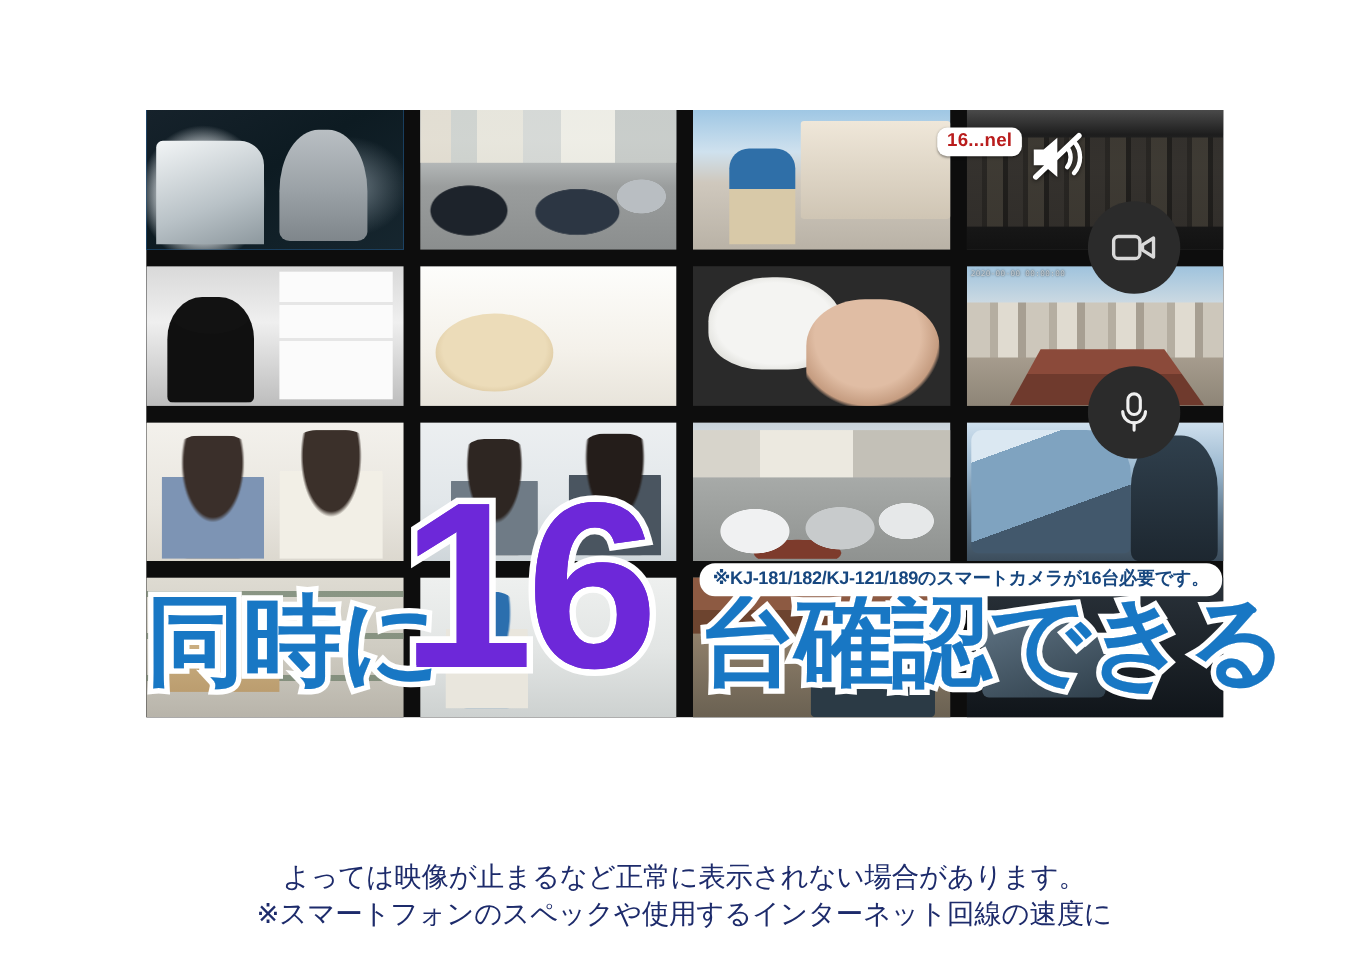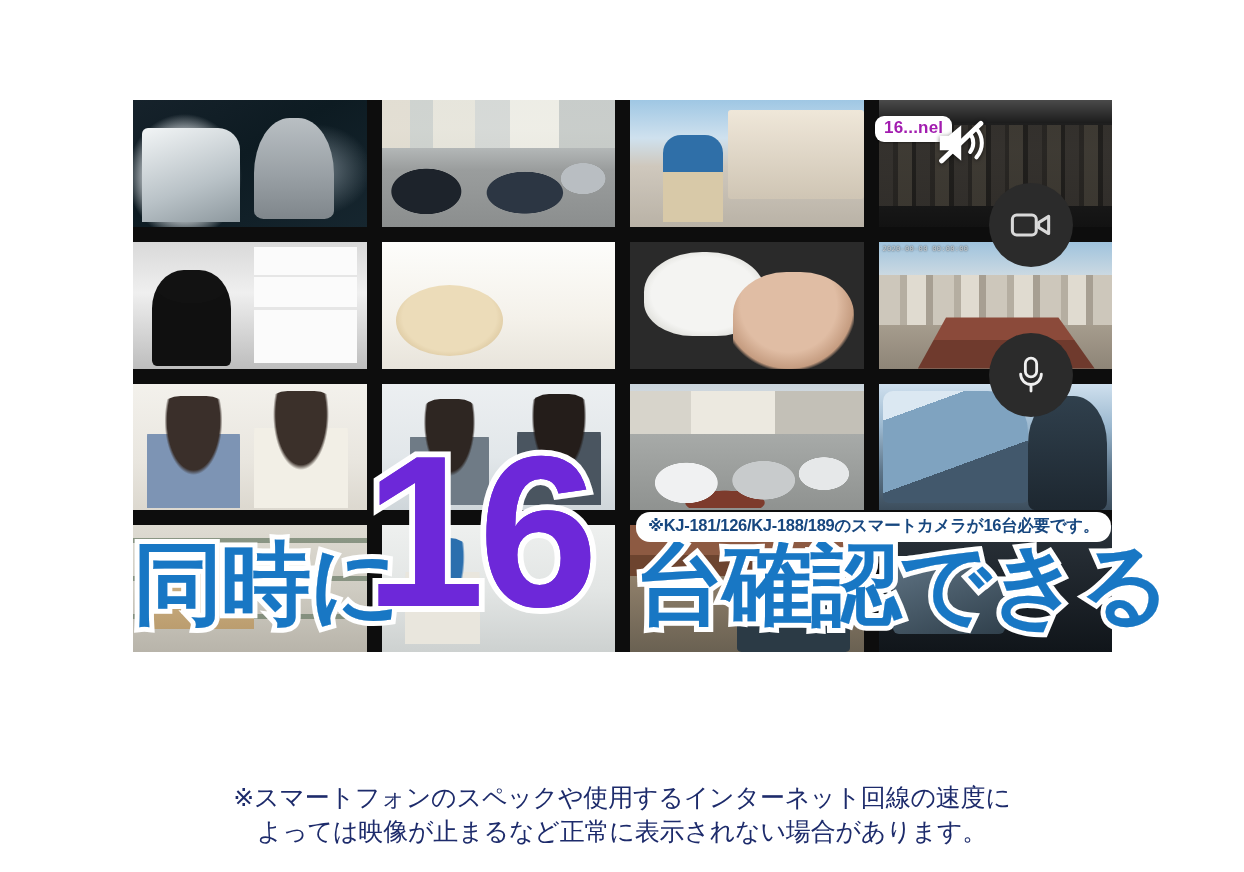--- a/index.html
+++ b/index.html
@@ -155,24 +155,24 @@
   .s-hood:after{content:"";position:absolute;right:6%;top:22%;width:48%;height:78%;
       background:radial-gradient(ellipse at 50% 18%,#1f2a33 0 40%,transparent 44%),
                  linear-gradient(180deg,transparent 0 34%,#2b3a45 34% 100%);border-radius:40% 40% 4% 4%;}
 
   .s-night-lot{background:linear-gradient(180deg,#2a323a 0%,#1b2127 60%,#10151a 100%);}
   .s-night-lot:before{content:"";position:absolute;left:6%;top:30%;width:48%;height:56%;
       background:linear-gradient(160deg,#5e7282,#30404c);border-radius:12px 36px 6px 6px;}
 
   
   .chan-badge{
-    position:absolute;left:875px;top:116px;
+    position:absolute;left:852px;top:116px;
     background:#ffffff;border-radius:9px;
     padding:3px 9px 4px;
-    font-size:17px;font-weight:700;color:#a21caf;
+    font-size:17px;font-weight:700;color:#b91c1c;
     letter-spacing:.2px;line-height:1.1;
     box-shadow:0 1px 2px rgba(0,0,0,.35);
     z-index:20;
   }
   .mute-icon{
     position:absolute;left:934px;top:118px;width:58px;height:50px;z-index:20;
     filter:drop-shadow(0 1px 2px rgba(0,0,0,.6));
   }
   .round-btn{
     position:absolute;border-radius:50%;
@@ -340,21 +340,21 @@
     <div class="h1-text" style="left:502px;">台確認できる</div>
   </div>
 
   <div class="big16 front">16</div>
 
   <div class="headline-1" style="z-index:32;">
     <div class="h1-text front" style="left:0;">同時に</div>
     <div class="h1-text front" style="left:502px;">台確認できる</div>
   </div>
 
-  <div class="note-pill">※KJ-181/126/KJ-188/189のスマートカメラが16台必要です。</div>
+  <div class="note-pill">※KJ-181/182/KJ-121/189のスマートカメラが16台必要です。</div>
 
 
   <div class="footnote">
+    <span>よっては映像が止まるなど正常に表示されない場合があります。</span>
     <span>※スマートフォンのスペックや使用するインターネット回線の速度に</span>
-    <span>よっては映像が止まるなど正常に表示されない場合があります。</span>
   </div>
 
 </div>
 
 </body></html>

